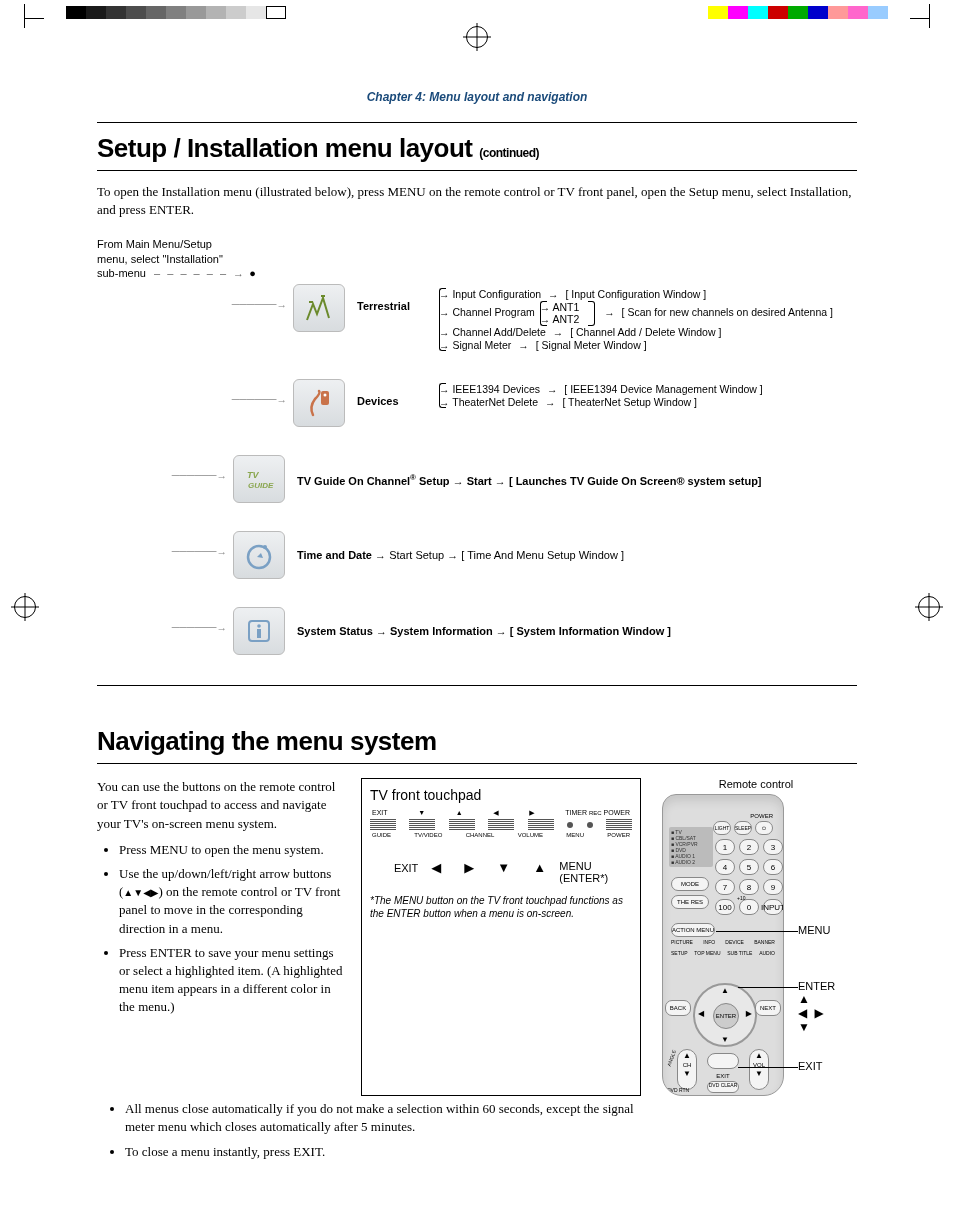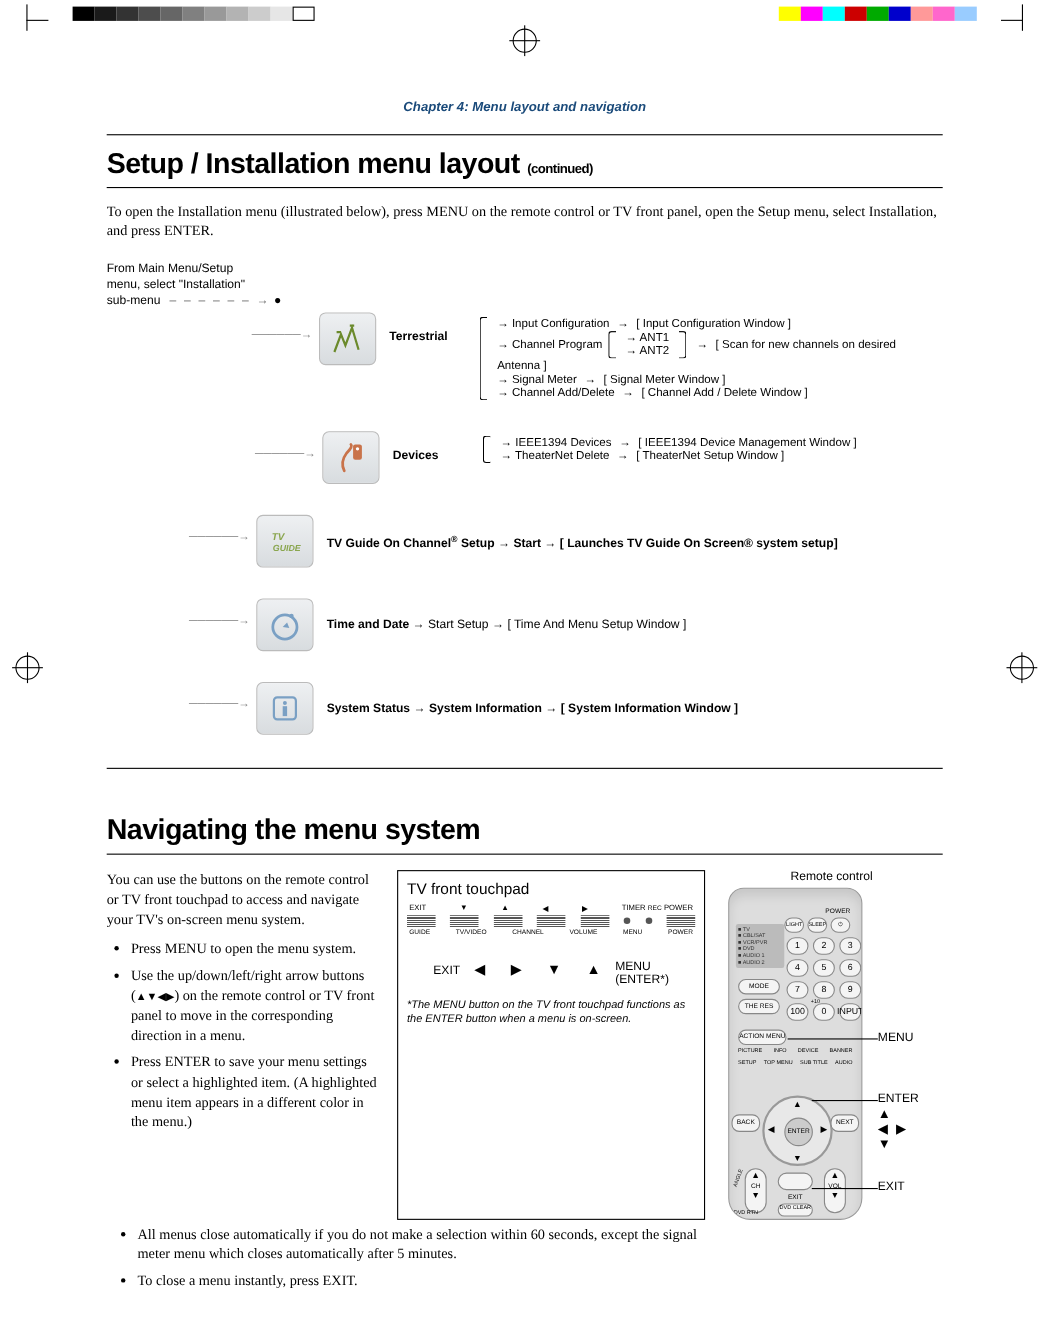--- a/index.html
+++ b/index.html
@@ -115,21 +115,21 @@
     border-bottom: 1px solid #000;
     border-radius: 0 3px 3px 0;
   }
   .brace-left {
     display:inline-block;
     vertical-align: middle;
     font-size: 10.5px;
     line-height: 1.2;
     margin: 0 2px;
     position: relative;
-    padding-left: 16px;
+    padding-left: 0;
   }
   .brace-left::before {
     content: "";
     position: absolute;
     left: 0; top: 0; bottom: 0;
     width: 6px;
     border-left: 1px solid #000;
     border-top: 1px solid #000;
     border-bottom: 1px solid #000;
     border-radius: 3px 0 0 3px;
@@ -398,22 +398,22 @@
         <div class="brace-left">
           <div>→ <span>Input Configuration</span> <span class="arrow">→</span> <span>[ Input Configuration Window ]</span></div>
           <div>→ <span>Channel Program</span>
             <span class="brace-left" style="margin-left:2px;">
               <span>→ <span>ANT1</span></span><br>
               <span>→ <span>ANT2</span></span>
             </span>
             <span class="brace" style="margin-left:-4px;"><span style="visibility:hidden">A</span><br><span style="visibility:hidden">A</span></span>
             <span class="arrow">→</span> <span>[ Scan for new channels on desired Antenna ]</span>
           </div>
+          <div>→ <span>Channel Add/Delete</span> <span class="arrow">→</span> <span>[ Channel Add / Delete Window ]</span></div>
           <div>→ <span>Signal Meter</span> <span class="arrow">→</span> <span>[ Signal Meter Window ]</span></div>
-          <div>→ <span>Channel Add/Delete</span> <span class="arrow">→</span> <span>[ Channel Add / Delete Window ]</span></div>
         </div>
       </div>
     </div>
 
     <div class="menu-row">
       <div class="arrow-col">──────→</div>
       <div class="icon-col">
         <svg viewBox="0 0 32 32">
             <g stroke="#c9734a" stroke-width="2.5" fill="none" stroke-linecap="round">
               <path d="M10 28 Q6 20 12 12 Q18 6 16 4"></path>

